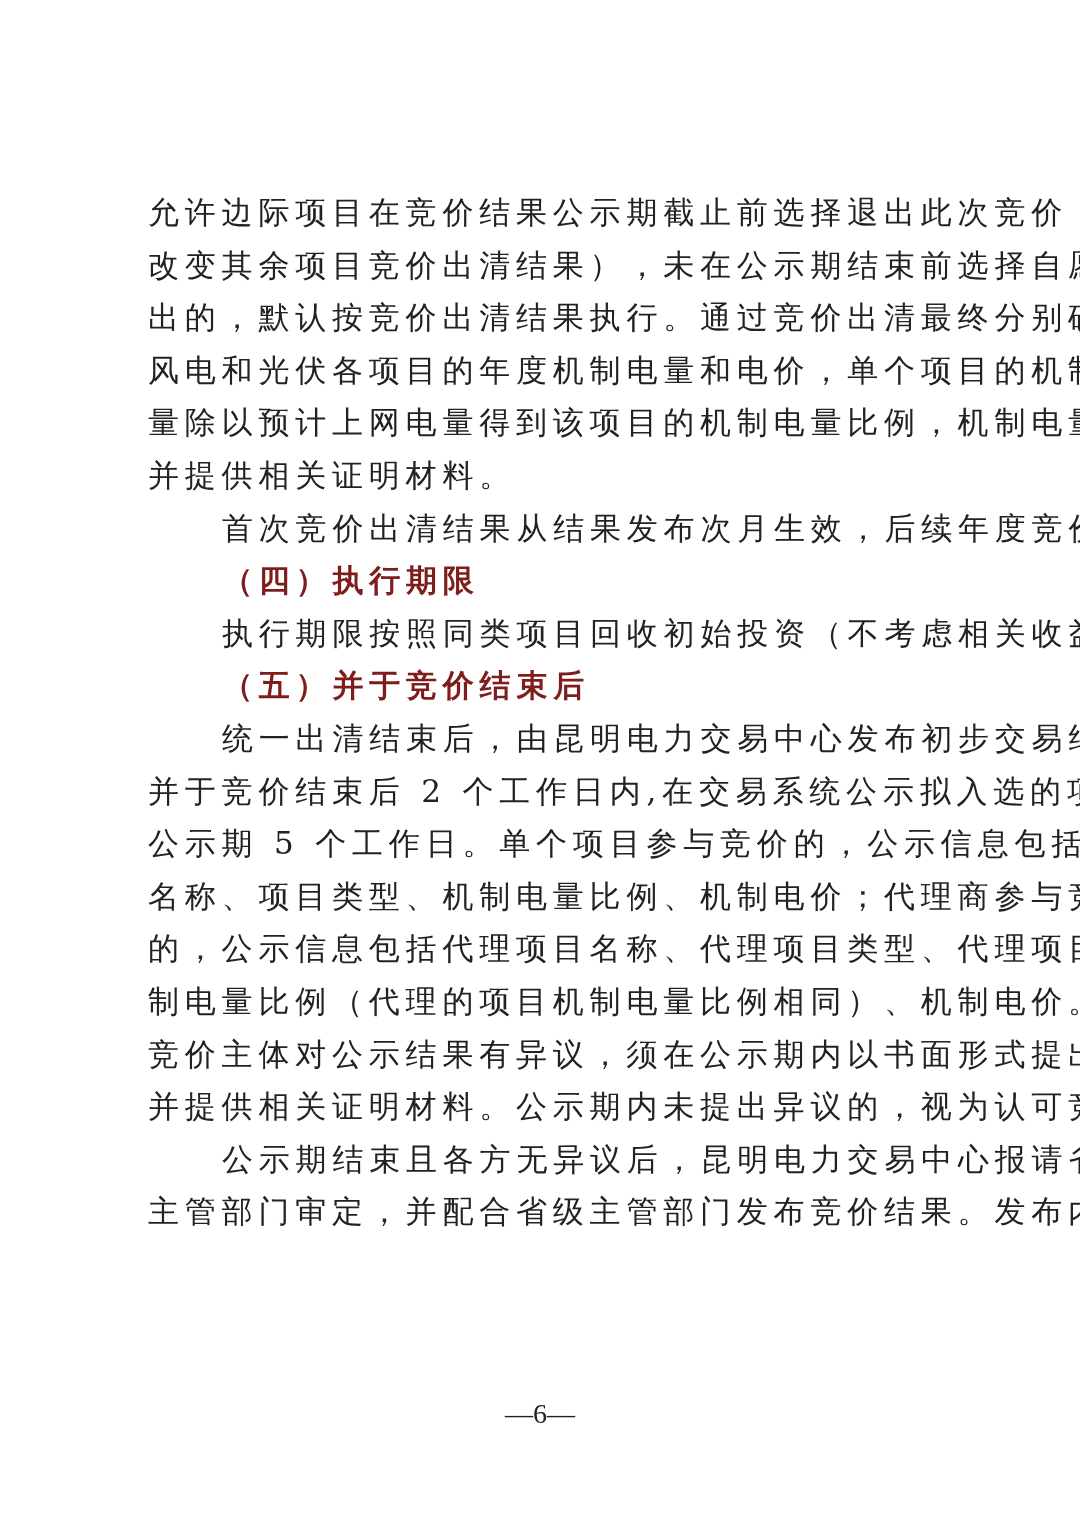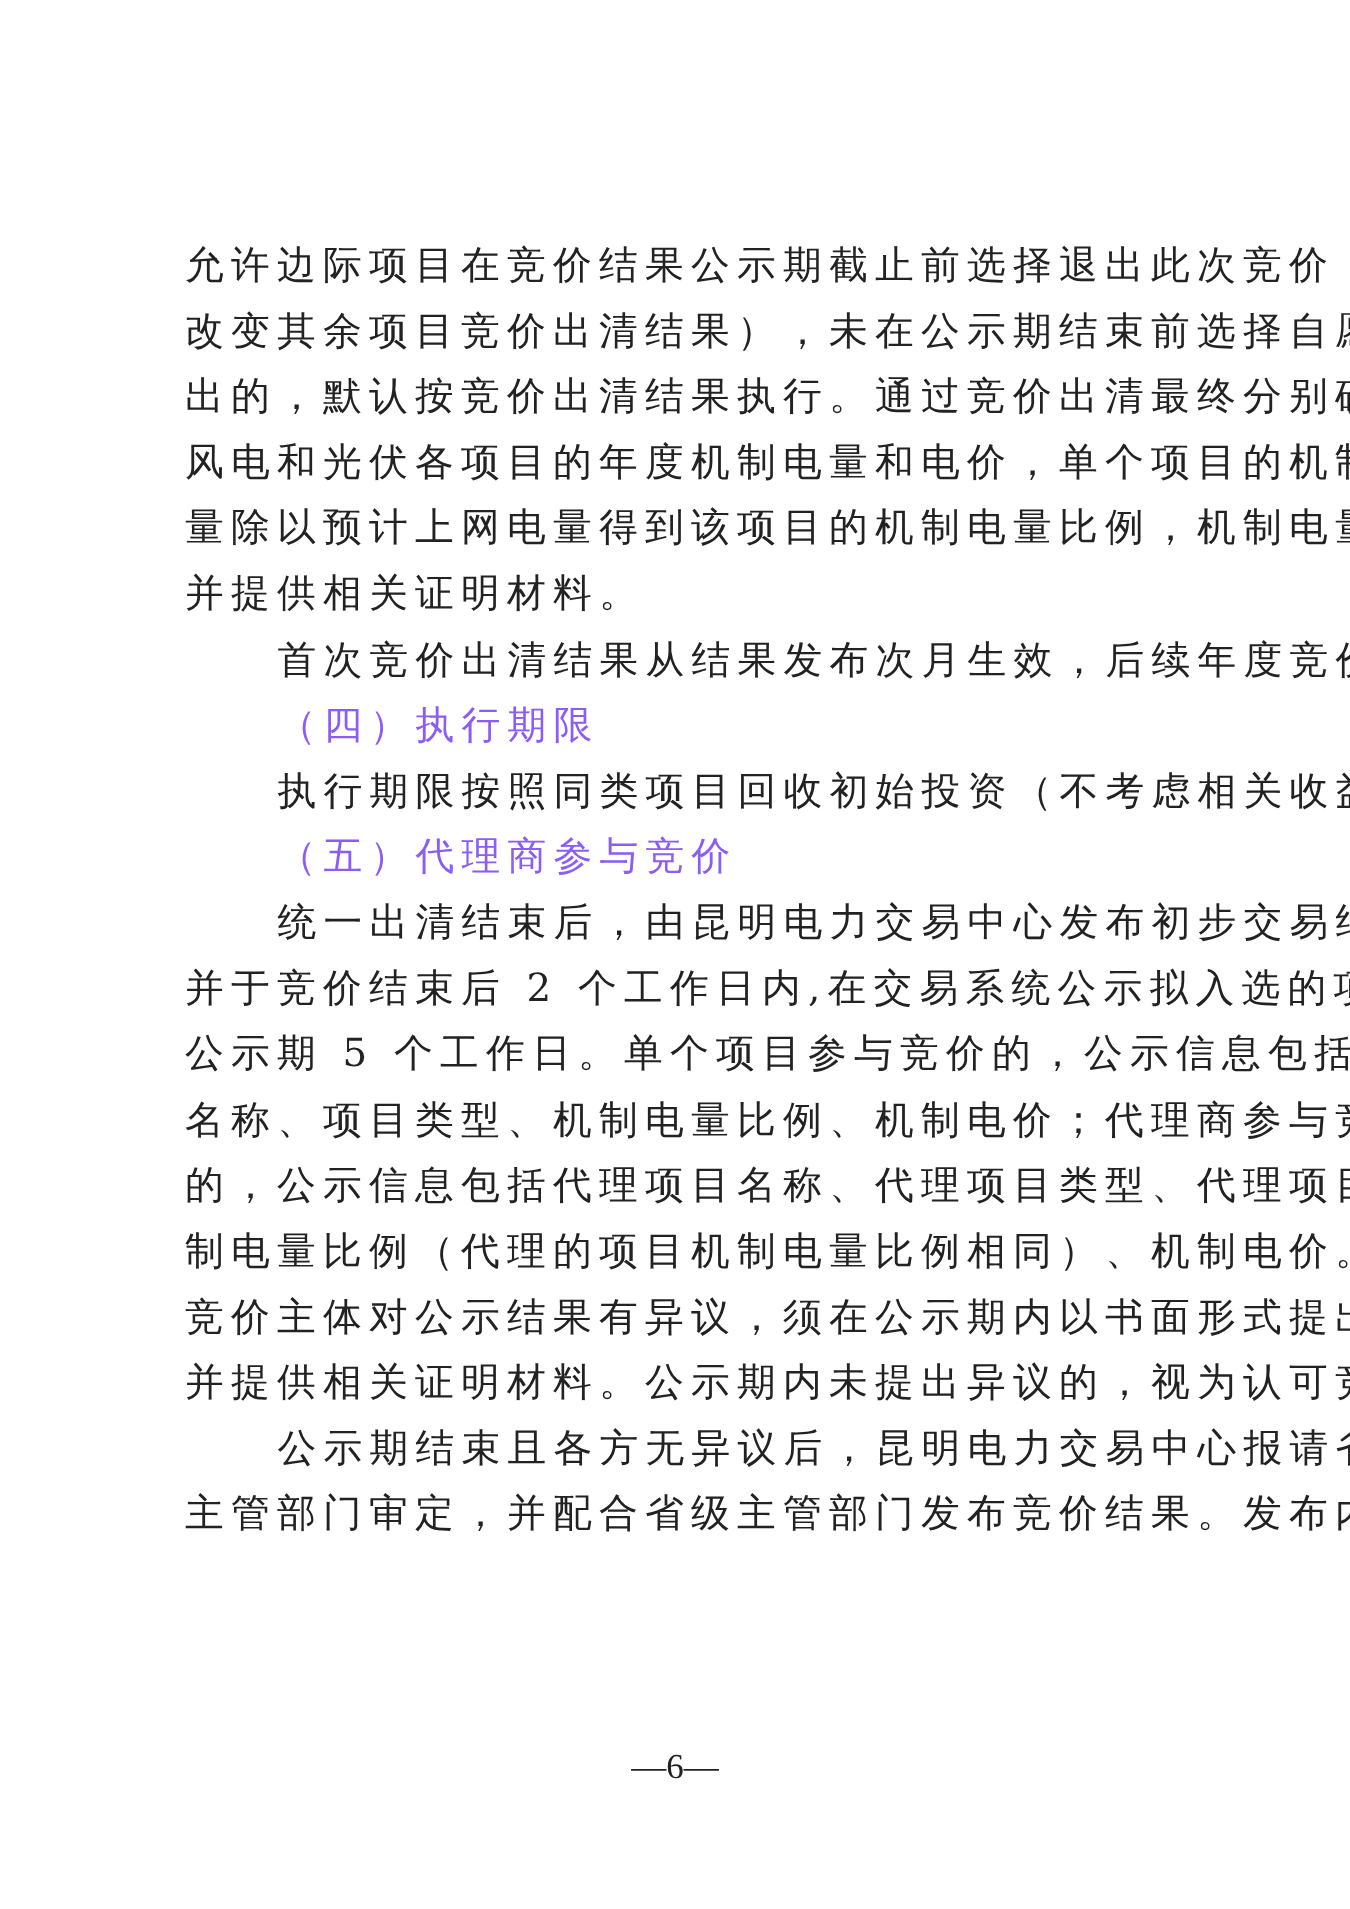--- a/index.html
+++ b/index.html
@@ -25,22 +25,22 @@
     line-height: 52.6px;
     font-family: "DejaVu Serif", "Liberation Serif", serif;
     font-size: 31px;
     letter-spacing: 5.8px;
     white-space: nowrap;
     color: #222222;
   }
   .indent { padding-left: 74px; }
   .heading {
     font-family: "DejaVu Serif", "Liberation Serif", serif;
-    font-weight: normal;
-    color: #8b5cf6;
+    font-weight: bold;
+    color: #7f1d1d;
   }
   .footer {
     position: absolute;
     left: 0;
     width: 1080px;
     top: 1398px;
     text-align: center;
     font-family: "Liberation Serif", "DejaVu Serif", serif;
     font-size: 28px;
     color: #222222;
@@ -63,21 +63,21 @@
   <div>
     <div class="line indent">首次竞价出清结果从结果发布次月生效，后续年度竞价出</div>
   </div>
 
   <div class="line indent heading">（四）执行期限</div>
 
   <div>
     <div class="line indent">执行期限按照同类项目回收初始投资（不考虑相关收益）</div>
   </div>
 
-  <div class="line indent heading">（五）代理商参与竞价</div>
+  <div class="line indent heading">（五）并于竞价结束后</div>
 
   <div>
     <div class="line indent">统一出清结束后，由昆明电力交易中心发布初步交易结果，</div>
     <div class="line">并于竞价结束后 2 个工作日内,在交易系统公示拟入选的项目，</div>
     <div class="line">公示期 5 个工作日。单个项目参与竞价的，公示信息包括项目</div>
     <div class="line">名称、项目类型、机制电量比例、机制电价；代理商参与竞价</div>
     <div class="line">的，公示信息包括代理项目名称、代理项目类型、代理项目机</div>
     <div class="line">制电量比例（代理的项目机制电量比例相同）、机制电价。如</div>
     <div class="line">竞价主体对公示结果有异议，须在公示期内以书面形式提出，</div>
     <div class="line">并提供相关证明材料。公示期内未提出异议的，视为认可竞价</div>

